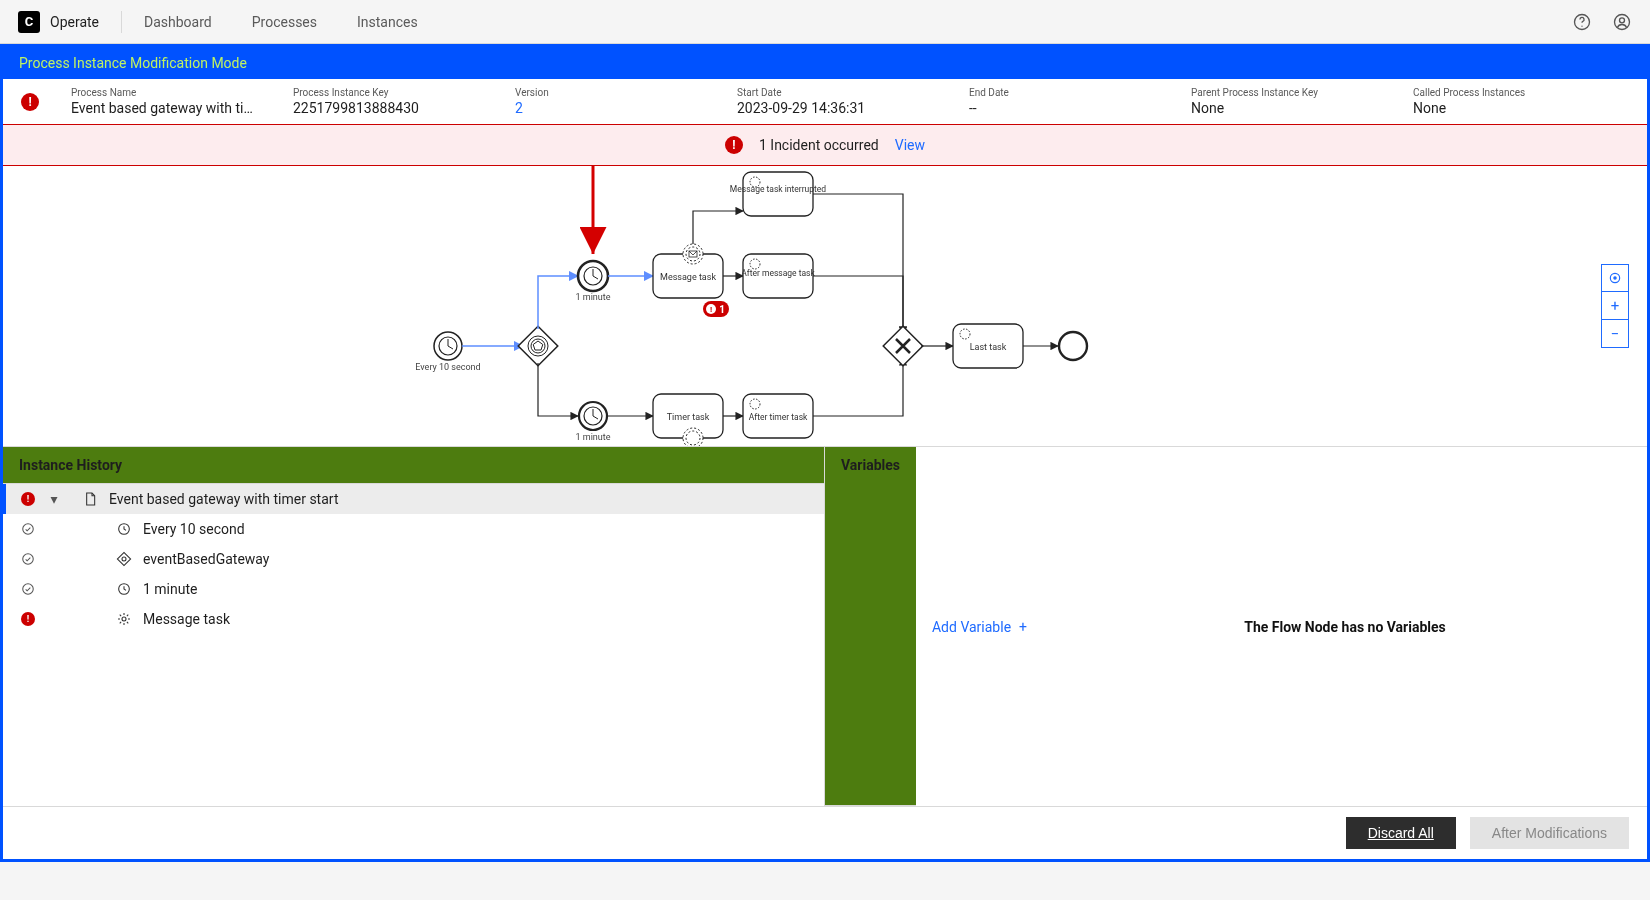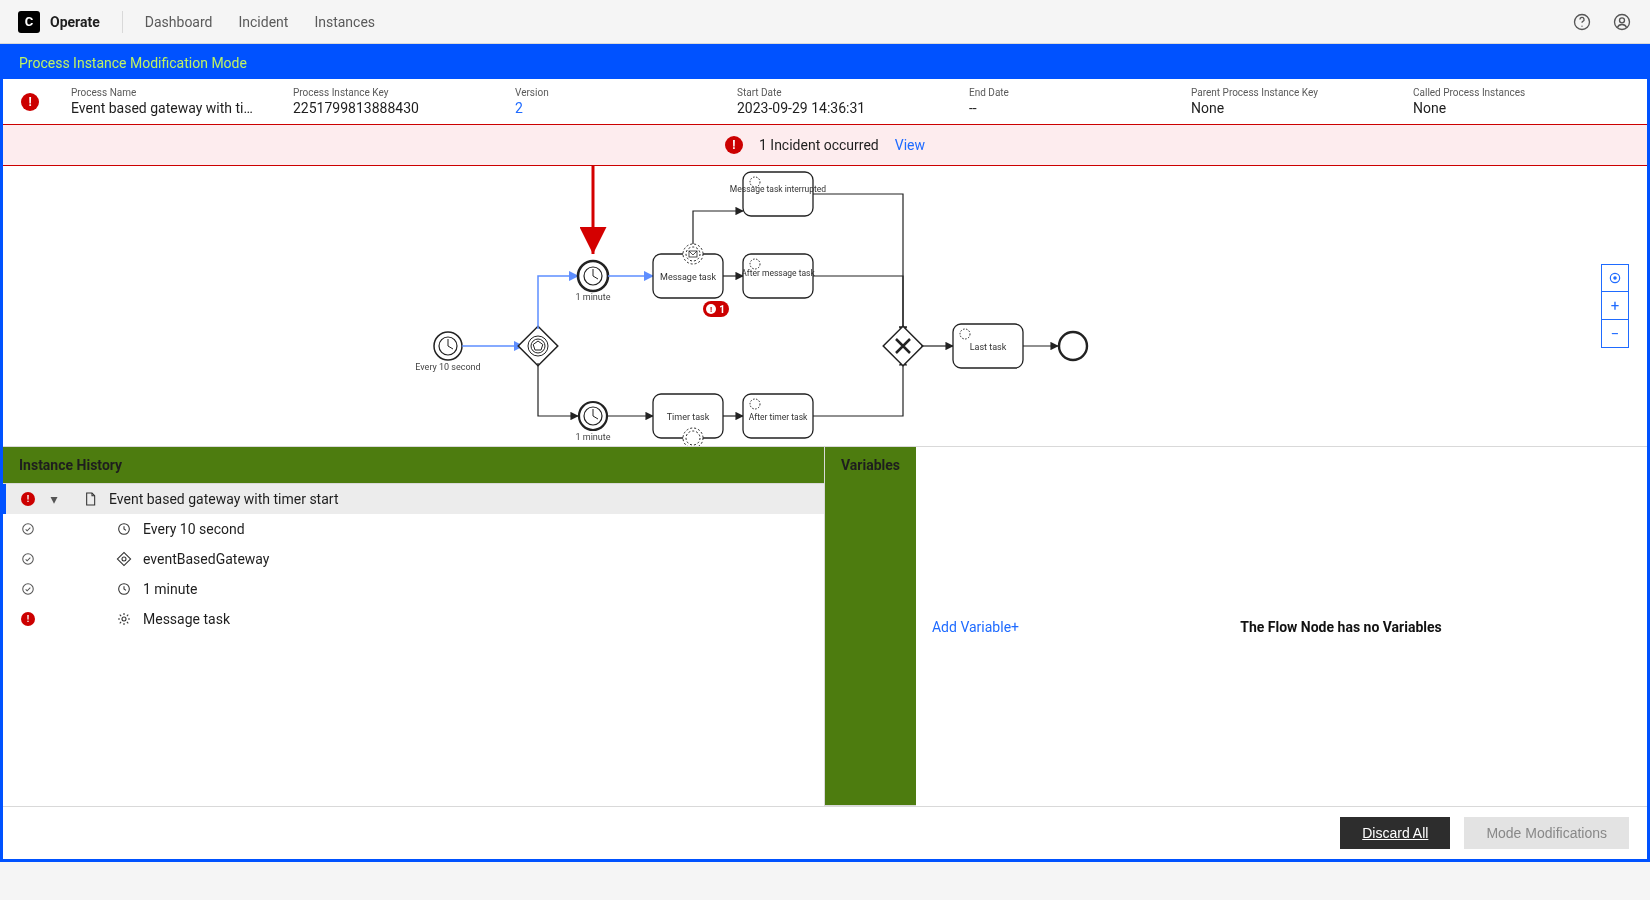--- a/index.html
+++ b/index.html
@@ -29,23 +29,23 @@
     padding:0 18px;
     background:var(--bg);
     border-bottom:1px solid var(--border);
     gap:22px;
   }
   .brand{display:flex;align-items:center;gap:10px;}
   .brand-logo{
     width:22px;height:22px;border-radius:3px;background:#000;color:#fff;
     display:flex;align-items:center;justify-content:center;font-weight:700;font-size:13px;
   }
-  .brand-name{font-weight:700;}
+  .brand-name{font-weight:400;}
   .header-divider{width:1px;height:22px;background:var(--border);}
-  .nav{display:flex;gap:26px;}
+  .nav{display:flex;gap:40px;}
   .nav a{color:var(--text-muted);text-decoration:none;cursor:pointer;}
   .header-spacer{flex:1;}
   .header-icon{width:20px;height:20px;color:#555;display:flex;align-items:center;justify-content:center;cursor:pointer;}
   .header-icons{display:flex;gap:20px;align-items:center;}
 
   
   .mod-wrapper{
     border:3px solid var(--blue);
     margin:0;
   }
@@ -137,21 +137,21 @@
   }
   .history-row .status-slot{width:18px;display:flex;justify-content:center;}
   .history-row .toggle-slot{width:14px;display:flex;justify-content:center;color:#555;}
   .history-row .indent{display:inline-block;}
   .history-row .node-icon{width:18px;display:flex;justify-content:center;color:#333;}
   .history-row .label{flex:1;white-space:nowrap;overflow:hidden;text-overflow:ellipsis;}
   .history-row .incident-dot{width:14px;height:14px;font-size:9px;margin-top:0;}
 
   
   .variables-actions{
-    display:flex;justify-content:flex-end;align-items:center;
+    display:flex;justify-content:flex-end;align-items:center;gap:8px;
     padding:8px 16px;color:var(--link);cursor:pointer;
   }
   .variables-body{
     flex:1;display:flex;align-items:center;justify-content:center;font-weight:700;color:#111;text-align:center;
   }
 
   
   .footer{
     display:flex;justify-content:flex-end;align-items:center;gap:14px;
     padding:10px 18px;background:#fff;border-top:1px solid var(--border);
@@ -166,21 +166,21 @@
 <body>
 
 <div class="app-header">
   <div class="brand">
     <div class="brand-logo">C</div>
     <span class="brand-name">Operate</span>
   </div>
   <div class="header-divider"></div>
   <div class="nav">
     <a>Dashboard</a>
-    <a>Incident</a>
+    <a>Processes</a>
     <a>Instances</a>
   </div>
   <div class="header-spacer"></div>
   <div class="header-icons">
     <span class="header-icon">
       <svg width="20" height="20" viewBox="0 0 24 24" fill="none" stroke="currentColor" stroke-width="1.6">
         <circle cx="12" cy="12" r="9"></circle>
           <path d="M9.5 9a2.5 2.5 0 1 1 3.5 2.3c-.8.4-1 .9-1 1.7"></path>
           <circle cx="12" cy="17" r=".8" fill="currentColor" stroke="none"></circle>
       </svg>
@@ -475,16 +475,16 @@
       <div class="variables-actions">
         <span>Add Variable</span>
         <span>+</span>
       </div>
       <div class="variables-body">The Flow Node has no Variables</div>
     </div>
   </div>
 
   <div class="footer">
     <button class="btn btn-dark">Discard All</button>
-    <button class="btn btn-muted">Mode Modifications</button>
+    <button class="btn btn-muted">After Modifications</button>
   </div>
 
 </div>
 
 </body></html>

